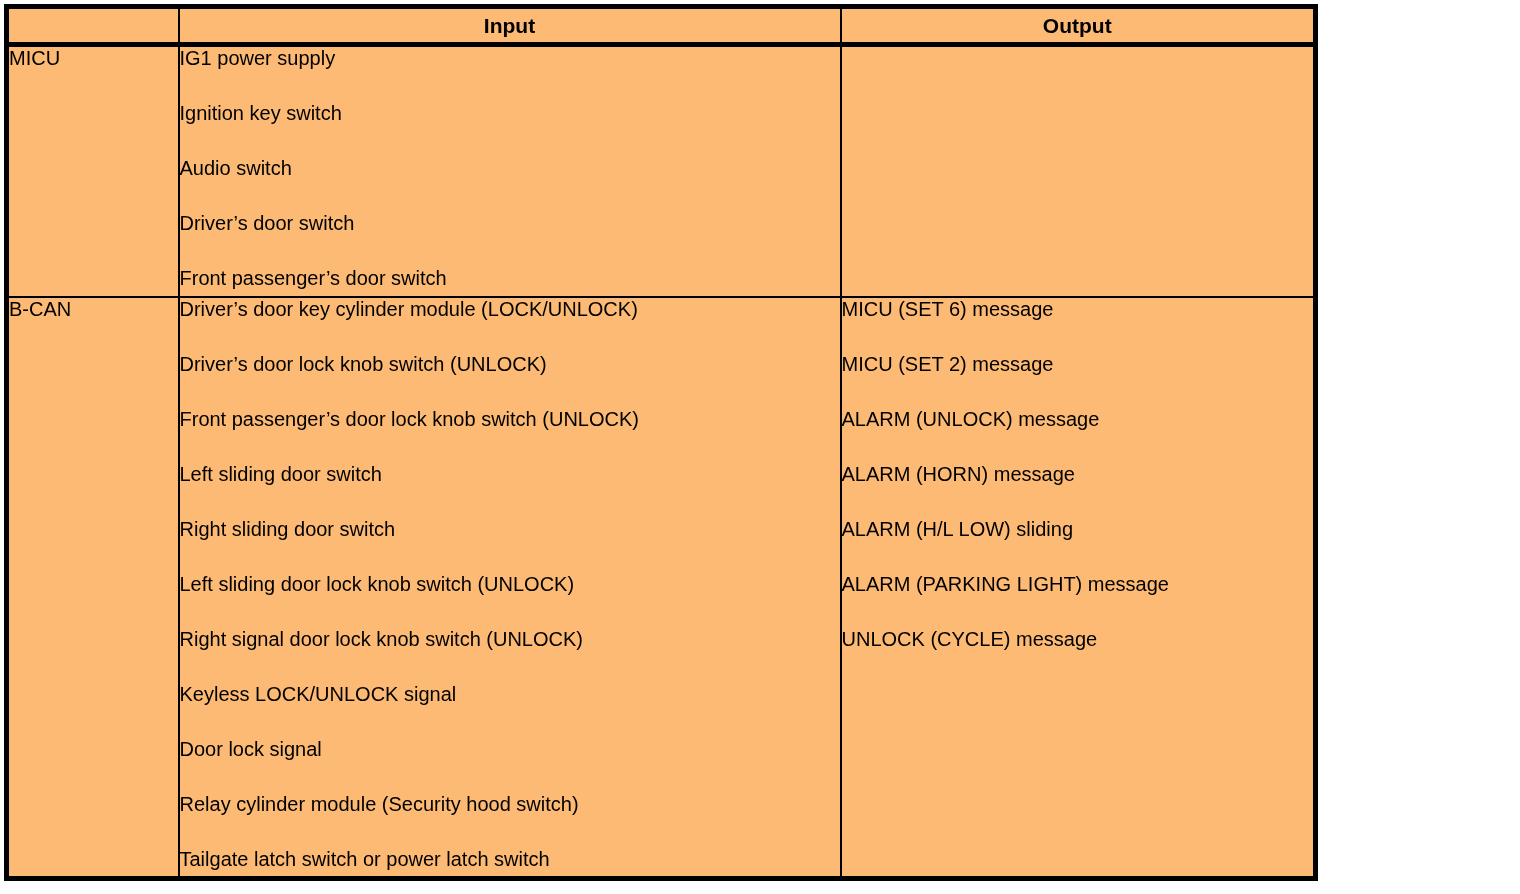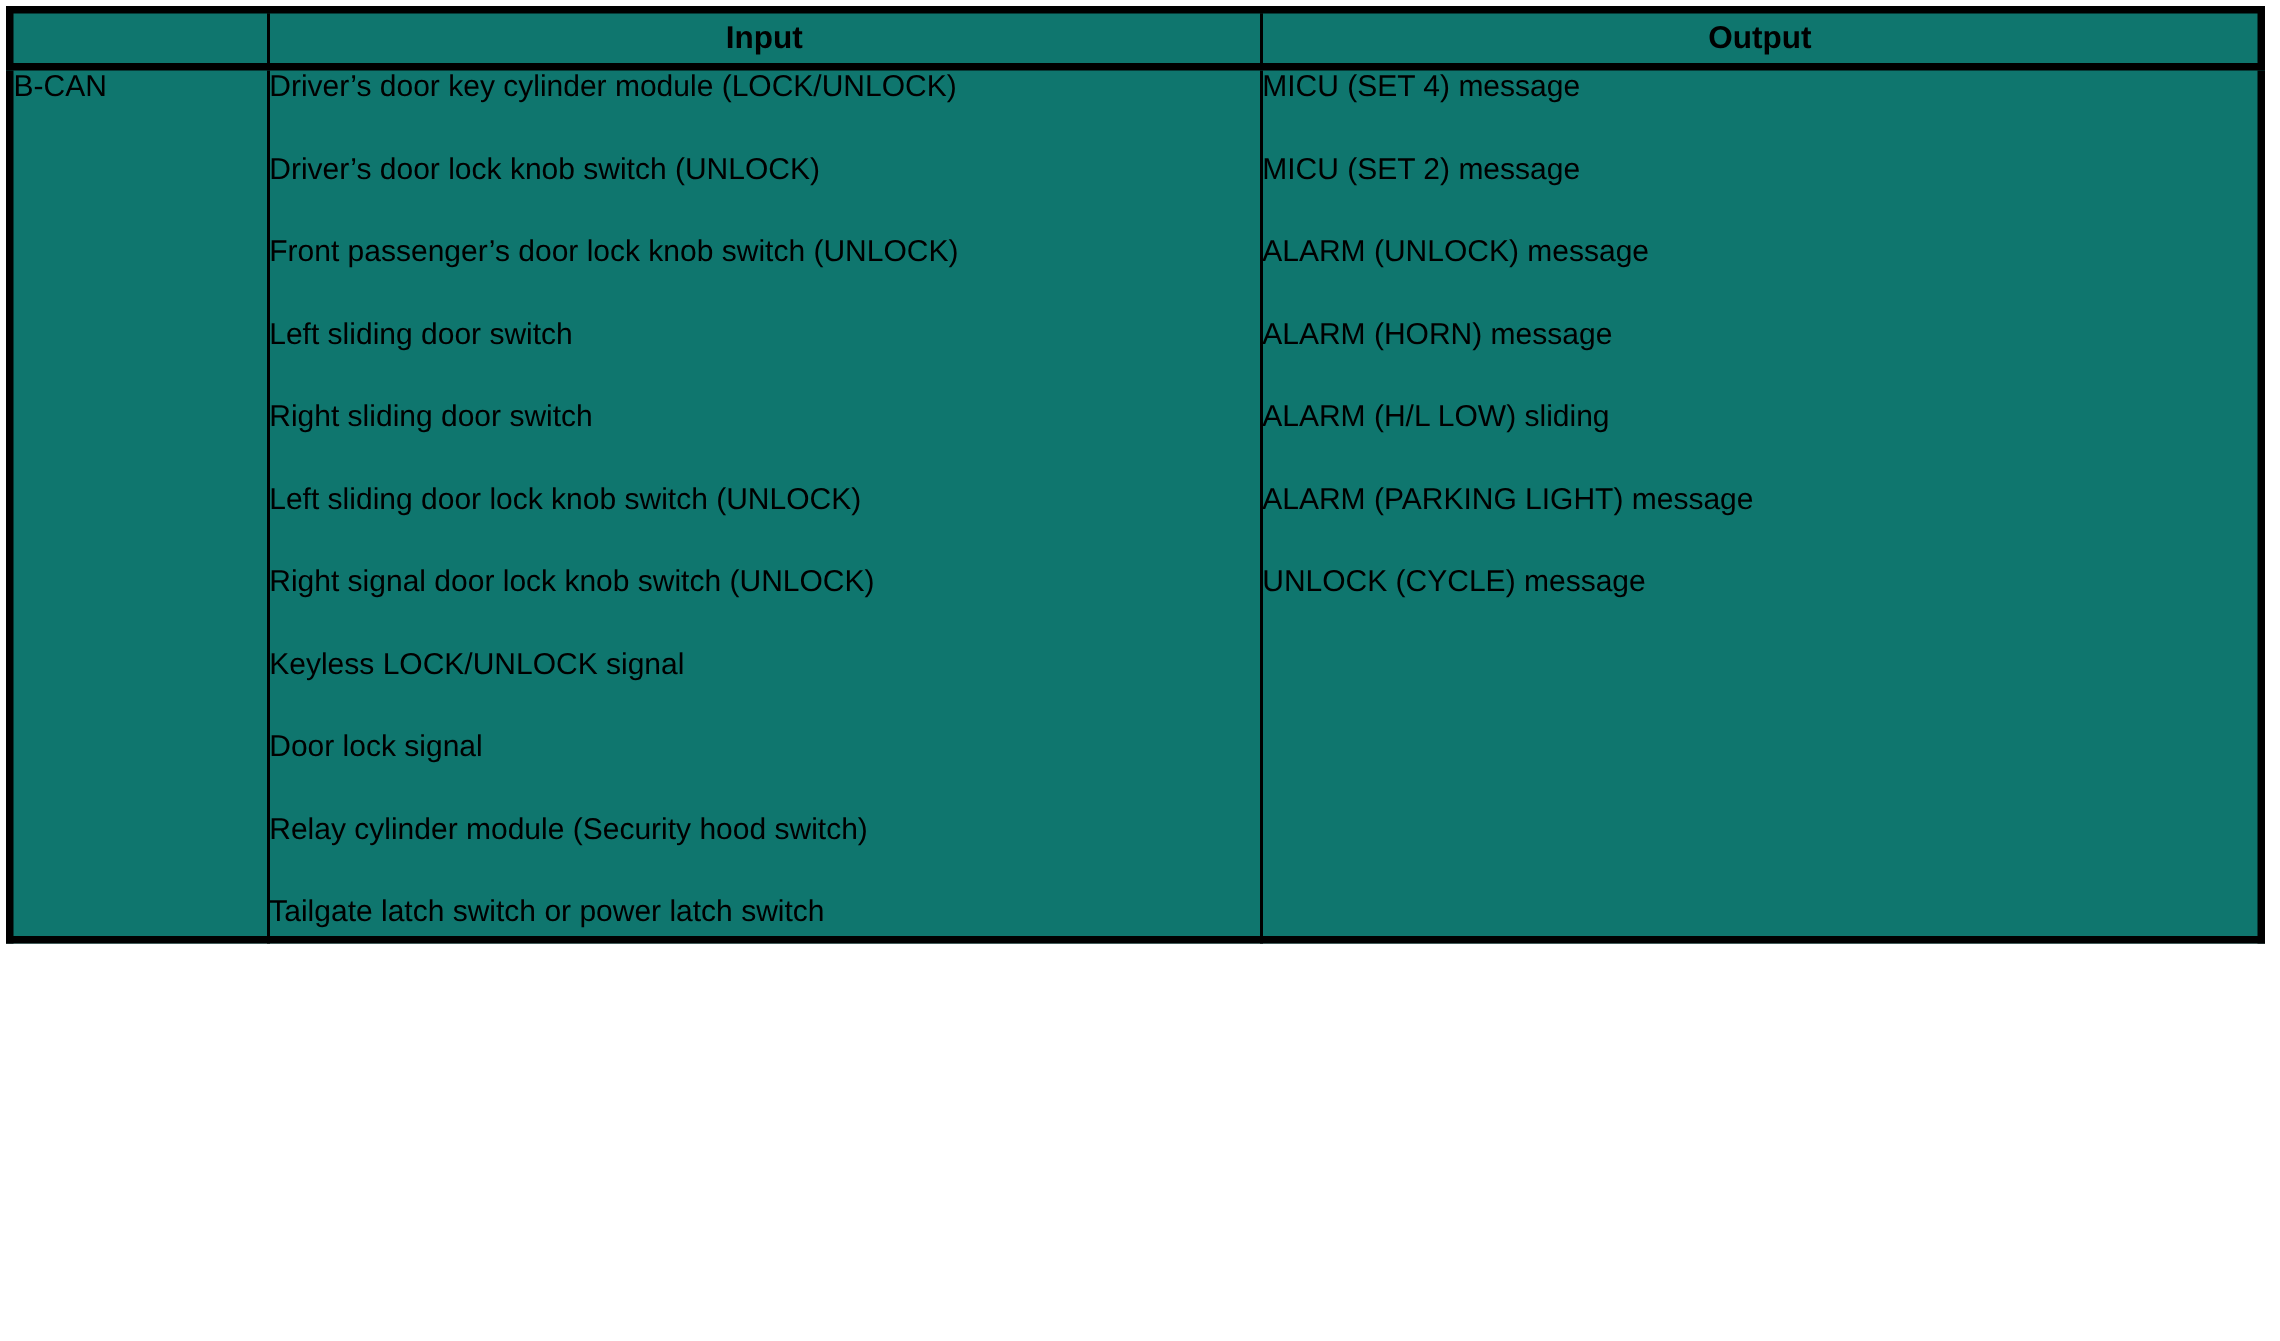--- a/index.html
+++ b/index.html
@@ -8,24 +8,24 @@
     background: #ffffff;
     width: 1520px;
     height: 894px;
     overflow: hidden;
     font-family: "Liberation Sans", sans-serif;
     color: #000000;
   }
   table.io-table {
     border-collapse: collapse;
     table-layout: fixed;
-    width: 1506px;
+    width: 1314px;
     margin: 4px 0 0 4px;
     border: 5px solid #000000;
-    background: #0f766e;
+    background: #fdba74;
   }
   .io-table th, .io-table td {
     border: 2px solid #000000;
     padding: 0;
     vertical-align: top;
     font-size: 20px;
     line-height: 22px;
   }
   .io-table thead th {
     border-bottom: 5px solid #000000;
@@ -62,37 +62,48 @@
     <col>
   </colgroup>
   <thead>
     <tr>
       <th></th>
       <th>Input</th>
       <th>Output</th>
     </tr>
   </thead>
   <tbody>
+    <tr class="row-micu">
+      <td class="label-cell">MICU</td>
+      <td class="list-cell">
+          <div class="cell-item">IG1 power supply</div>
+          <div class="cell-item">Ignition key switch</div>
+          <div class="cell-item">Audio switch</div>
+          <div class="cell-item">Driver’s door switch</div>
+          <div class="cell-item">Front passenger’s door switch</div>
+        </td>
+      <td class="list-cell"></td>
+    </tr>
     <tr class="row-bcan">
       <td class="label-cell">B-CAN</td>
       <td class="list-cell">
           <div class="cell-item">Driver’s door key cylinder module (LOCK/UNLOCK)</div>
           <div class="cell-item">Driver’s door lock knob switch (UNLOCK)</div>
           <div class="cell-item">Front passenger’s door lock knob switch (UNLOCK)</div>
           <div class="cell-item">Left sliding door switch</div>
           <div class="cell-item">Right sliding door switch</div>
           <div class="cell-item">Left sliding door lock knob switch (UNLOCK)</div>
           <div class="cell-item">Right signal door lock knob switch (UNLOCK)</div>
           <div class="cell-item">Keyless LOCK/UNLOCK signal</div>
           <div class="cell-item">Door lock signal</div>
           <div class="cell-item">Relay cylinder module (Security hood switch)</div>
           <div class="cell-item">Tailgate latch switch or power latch switch</div>
         </td>
       <td class="list-cell">
-          <div class="cell-item">MICU (SET 4) message</div>
+          <div class="cell-item">MICU (SET 6) message</div>
           <div class="cell-item">MICU (SET 2) message</div>
           <div class="cell-item">ALARM (UNLOCK) message</div>
           <div class="cell-item">ALARM (HORN) message</div>
           <div class="cell-item">ALARM (H/L LOW) sliding</div>
           <div class="cell-item">ALARM (PARKING LIGHT) message</div>
           <div class="cell-item">UNLOCK (CYCLE) message</div>
         </td>
     </tr>
   </tbody>
 </table>

